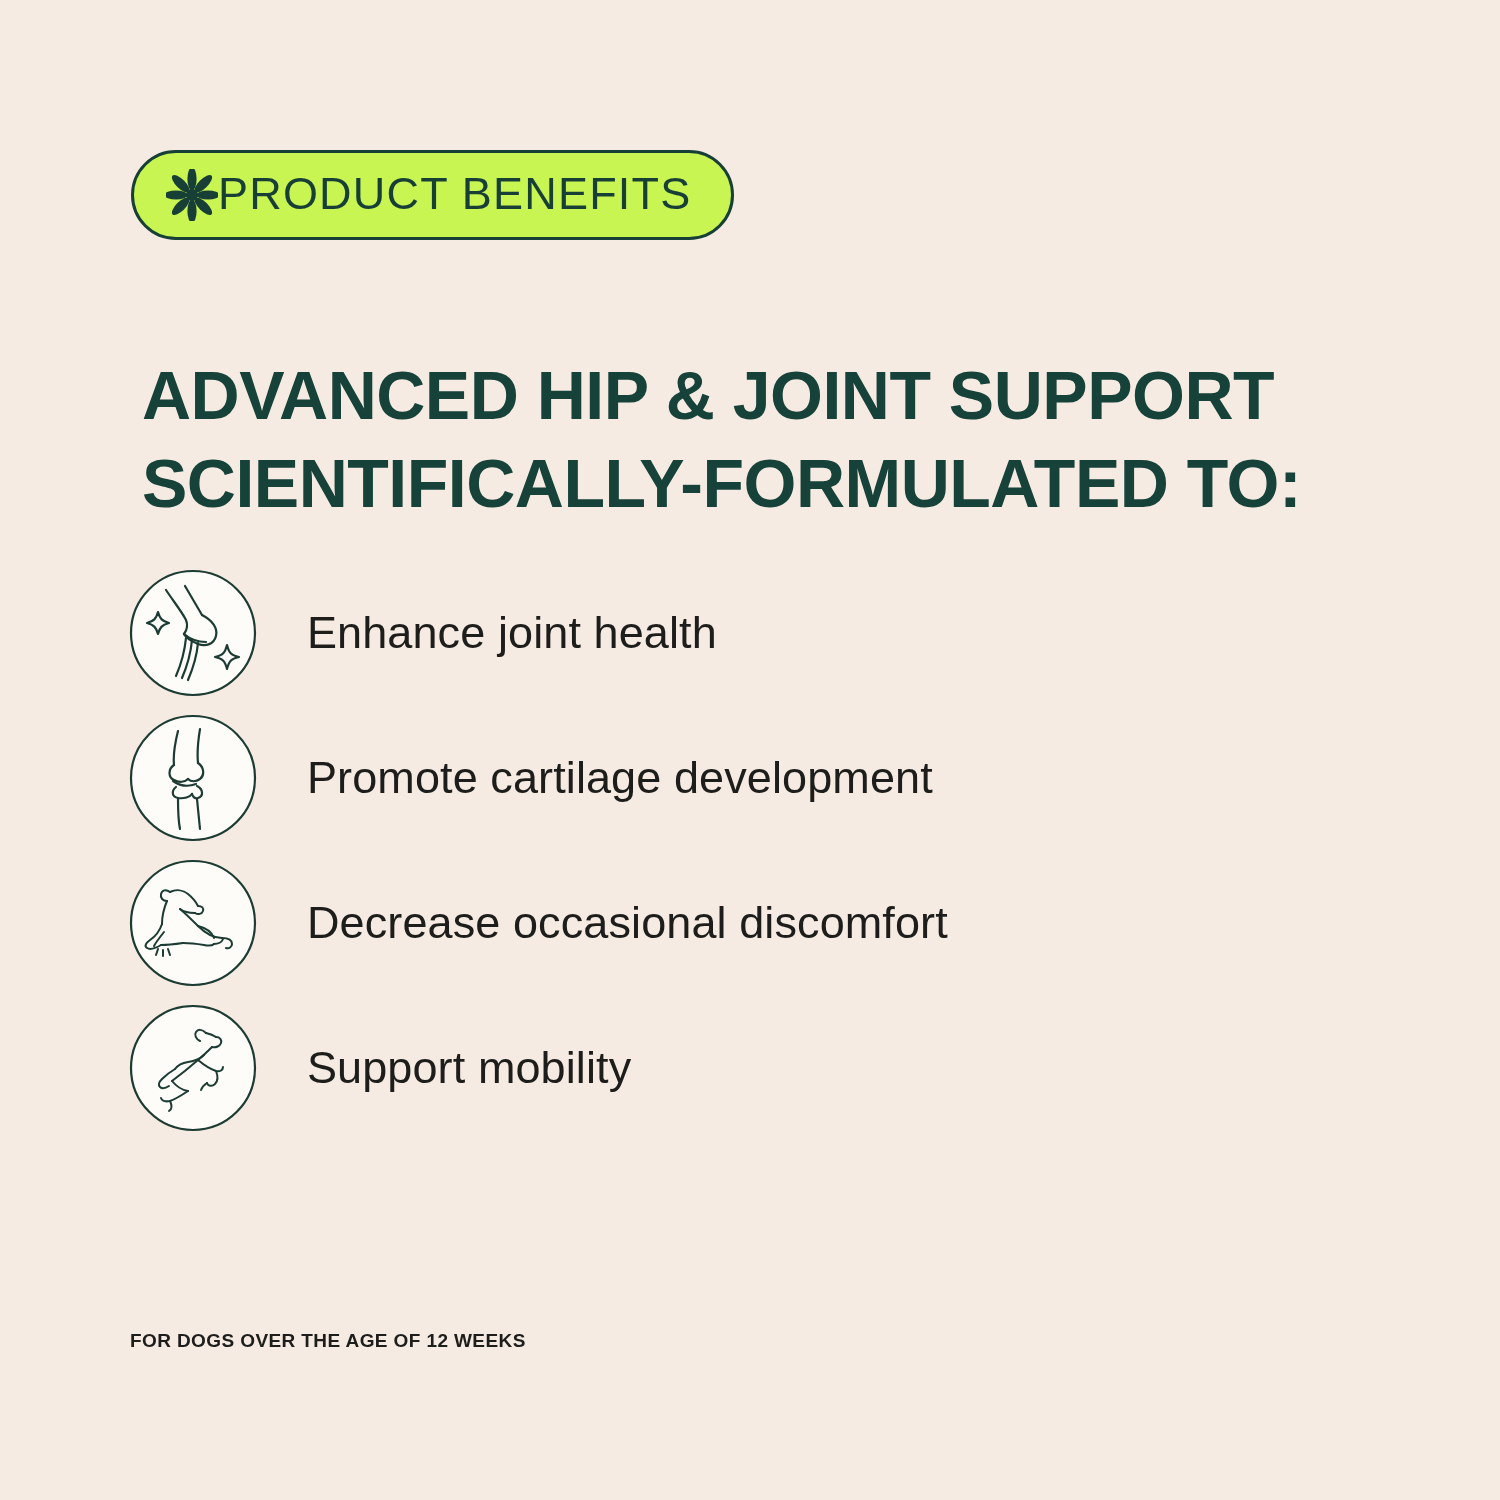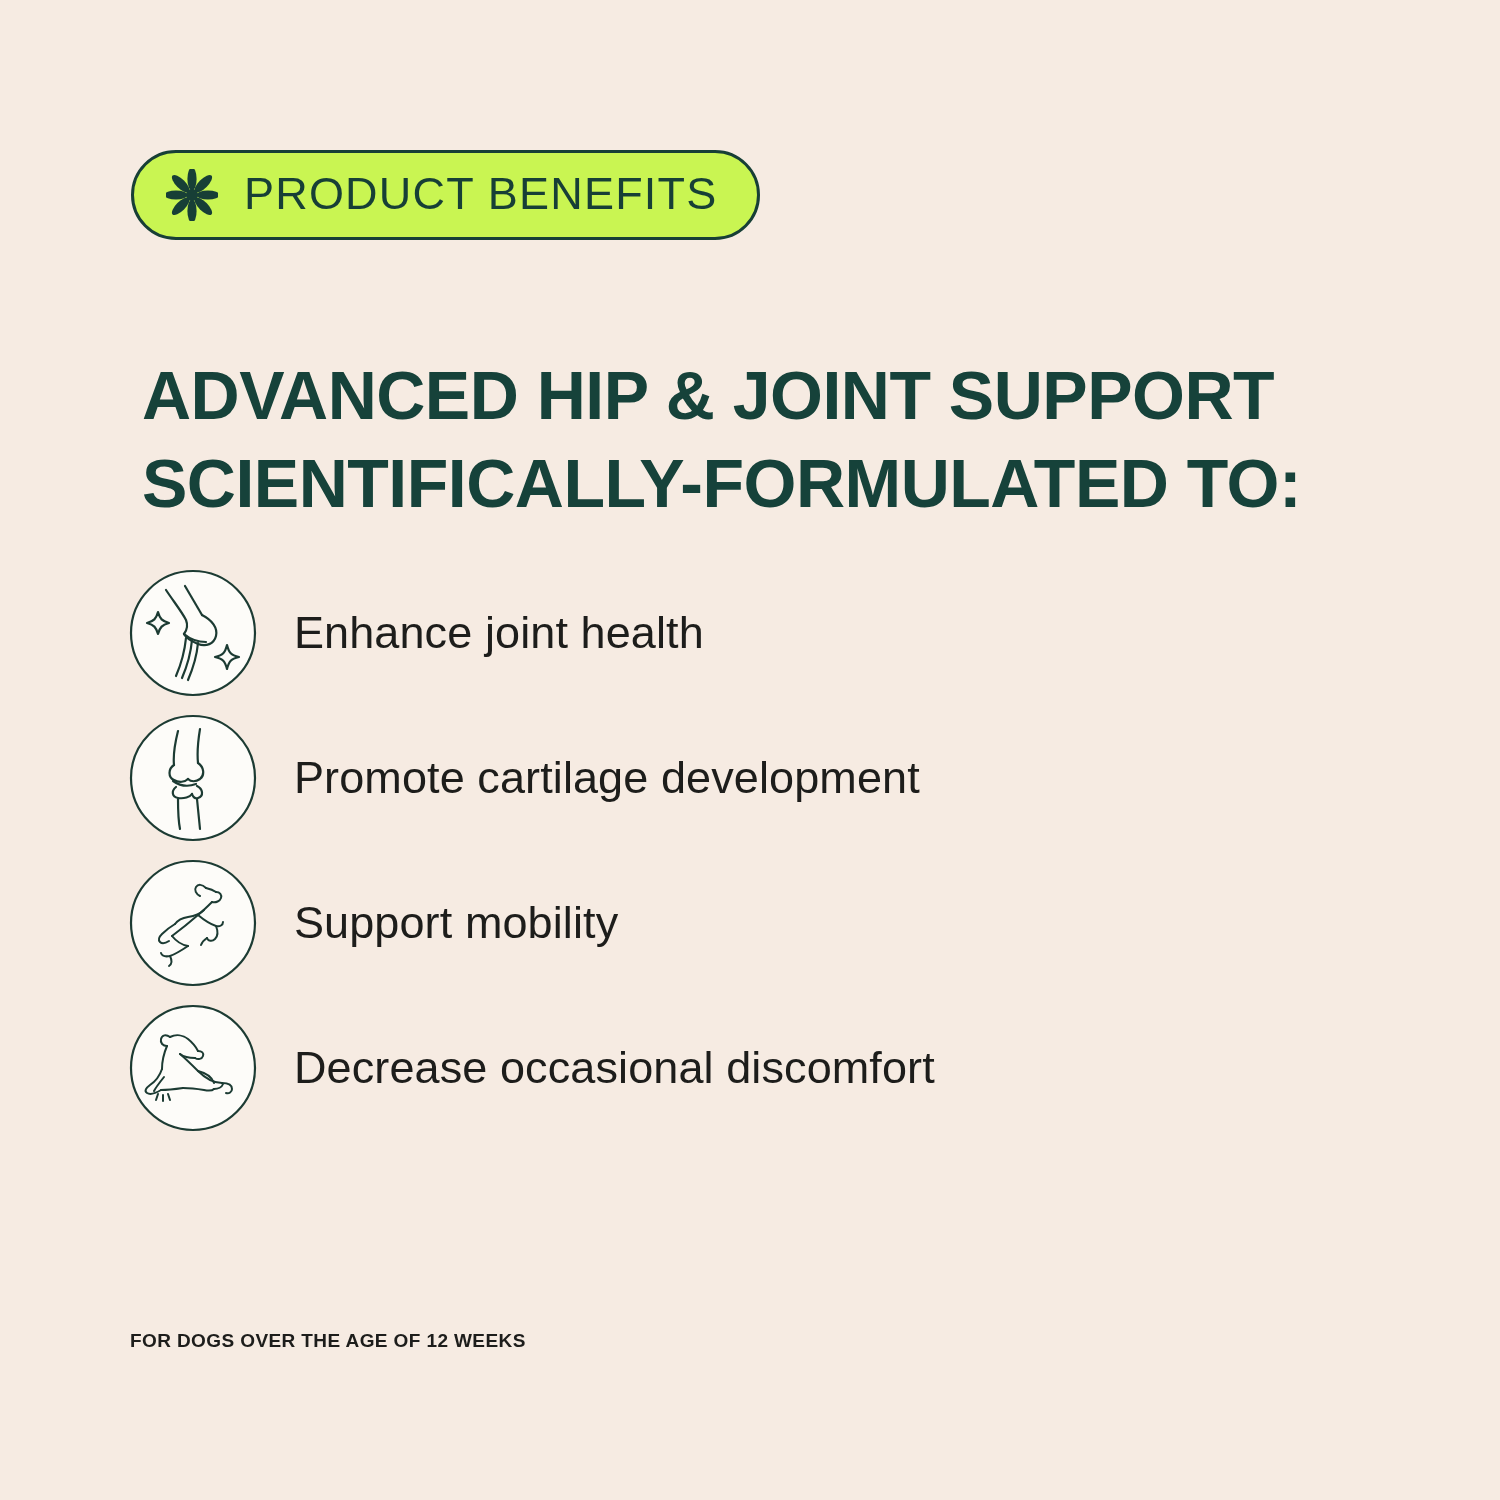--- a/index.html
+++ b/index.html
@@ -22,21 +22,20 @@
 
   
   .badge {
     position: absolute;
     left: 131px;
     top: 150px;
     height: 90px;
     box-sizing: border-box;
     display: flex;
     align-items: center;
-    gap: 26px;
     padding: 0 40px 0 32px;
     background: #c9f552;
     border: 3px solid #173f36;
     border-radius: 48px;
   }
   .badge-icon {
     width: 52px;
     height: 52px;
     flex: 0 0 auto;
     display: block;
@@ -72,21 +71,21 @@
   .benefits {
     position: absolute;
     left: 128px;
     top: 560px;
     width: 1250px;
   }
   .benefit-row {
     display: flex;
     align-items: center;
     height: 145px;
-    gap: 36px;
+    gap: 49px;
   }
   .benefit-icon-wrap {
     width: 130px;
     height: 130px;
     flex: 0 0 auto;
     position: relative;
   }
   .benefit-icon-wrap svg {
     display: block;
     width: 130px;
@@ -213,51 +212,20 @@
       </span>
       <span class="benefit-text">Promote cartilage development</span>
     </div>
 
     <div class="benefit-row">
       <span class="benefit-icon-wrap">
         <svg viewBox="0 0 130 130" aria-hidden="true">
           <circle cx="65" cy="65" r="62" fill="#fdfcf9" stroke="#1c3b33" stroke-width="2.2"></circle>
           <g fill="none" stroke="#1c3b33" stroke-width="2" stroke-linecap="round" stroke-linejoin="round">
 
-            <path d="M88 34 C92 34 94 37 93 40 C92 43 88 45 84 44"></path>
-
-            <path d="M78 30 C74 26 70 26 68 29 C66 32 68 36 72 38"></path>
-            <path d="M78 30 C82 31 85 32 88 34"></path>
-
-            <path d="M84 44 C80 48 76 52 70 57 C62 64 52 72 44 78"></path>
-
-            <path d="M76 52 C72 56 66 58 60 59 C54 60 50 62 47 66"></path>
-            <path d="M47 66 C42 69 38 72 34 76 C31 79 30 82 32 84 C34 86 38 85 41 83"></path>
-
-            <path d="M44 78 C48 83 54 87 60 88"></path>
-
-            <path d="M70 57 C76 62 82 66 88 68 C92 69 95 67 95 64"></path>
-            <path d="M88 68 C90 73 90 78 87 81 C84 84 80 83 79 80"></path>
-
-            <path d="M79 80 C76 82 74 84 73 87"></path>
-
-            <path d="M60 88 C54 92 48 96 42 98 C37 99 34 98 33 95"></path>
-            <path d="M42 98 C44 102 44 106 41 108"></path>
-          </g>
-        </svg>
-      </span>
-      <span class="benefit-text">Support mobility</span>
-    </div>
-
-    <div class="benefit-row">
-      <span class="benefit-icon-wrap">
-        <svg viewBox="0 0 130 130" aria-hidden="true">
-          <circle cx="65" cy="65" r="62" fill="#fdfcf9" stroke="#1c3b33" stroke-width="2.2"></circle>
-          <g fill="none" stroke="#1c3b33" stroke-width="2" stroke-linecap="round" stroke-linejoin="round">
-
             <path d="M42 34 C38 31 34 32 33 36 C32 40 35 43 39 43"></path>
 
             <path d="M42 34 C48 31 55 32 60 36 C65 40 68 44 70 48"></path>
 
             <path d="M70 48 C74 48 76 50 75 53 C74 56 70 57 67 55"></path>
 
             <path d="M67 55 C62 55 56 54 52 51"></path>
 
             <path d="M39 43 C36 50 34 58 34 66"></path>
 
@@ -276,17 +244,48 @@
 
             <path d="M30 91 L28 97"></path>
             <path d="M35 92 L35 98"></path>
             <path d="M40 91 L42 97"></path>
           </g>
         </svg>
       </span>
       <span class="benefit-text">Decrease occasional discomfort</span>
     </div>
 
+    <div class="benefit-row">
+      <span class="benefit-icon-wrap">
+        <svg viewBox="0 0 130 130" aria-hidden="true">
+          <circle cx="65" cy="65" r="62" fill="#fdfcf9" stroke="#1c3b33" stroke-width="2.2"></circle>
+          <g fill="none" stroke="#1c3b33" stroke-width="2" stroke-linecap="round" stroke-linejoin="round">
+
+            <path d="M88 34 C92 34 94 37 93 40 C92 43 88 45 84 44"></path>
+
+            <path d="M78 30 C74 26 70 26 68 29 C66 32 68 36 72 38"></path>
+            <path d="M78 30 C82 31 85 32 88 34"></path>
+
+            <path d="M84 44 C80 48 76 52 70 57 C62 64 52 72 44 78"></path>
+
+            <path d="M76 52 C72 56 66 58 60 59 C54 60 50 62 47 66"></path>
+            <path d="M47 66 C42 69 38 72 34 76 C31 79 30 82 32 84 C34 86 38 85 41 83"></path>
+
+            <path d="M44 78 C48 83 54 87 60 88"></path>
+
+            <path d="M70 57 C76 62 82 66 88 68 C92 69 95 67 95 64"></path>
+            <path d="M88 68 C90 73 90 78 87 81 C84 84 80 83 79 80"></path>
+
+            <path d="M79 80 C76 82 74 84 73 87"></path>
+
+            <path d="M60 88 C54 92 48 96 42 98 C37 99 34 98 33 95"></path>
+            <path d="M42 98 C44 102 44 106 41 108"></path>
+          </g>
+        </svg>
+      </span>
+      <span class="benefit-text">Support mobility</span>
+    </div>
+
   </div>
 
   <div class="footer-note">FOR DOGS OVER THE AGE OF 12 WEEKS</div>
 
 </div>
 
 </body></html>

